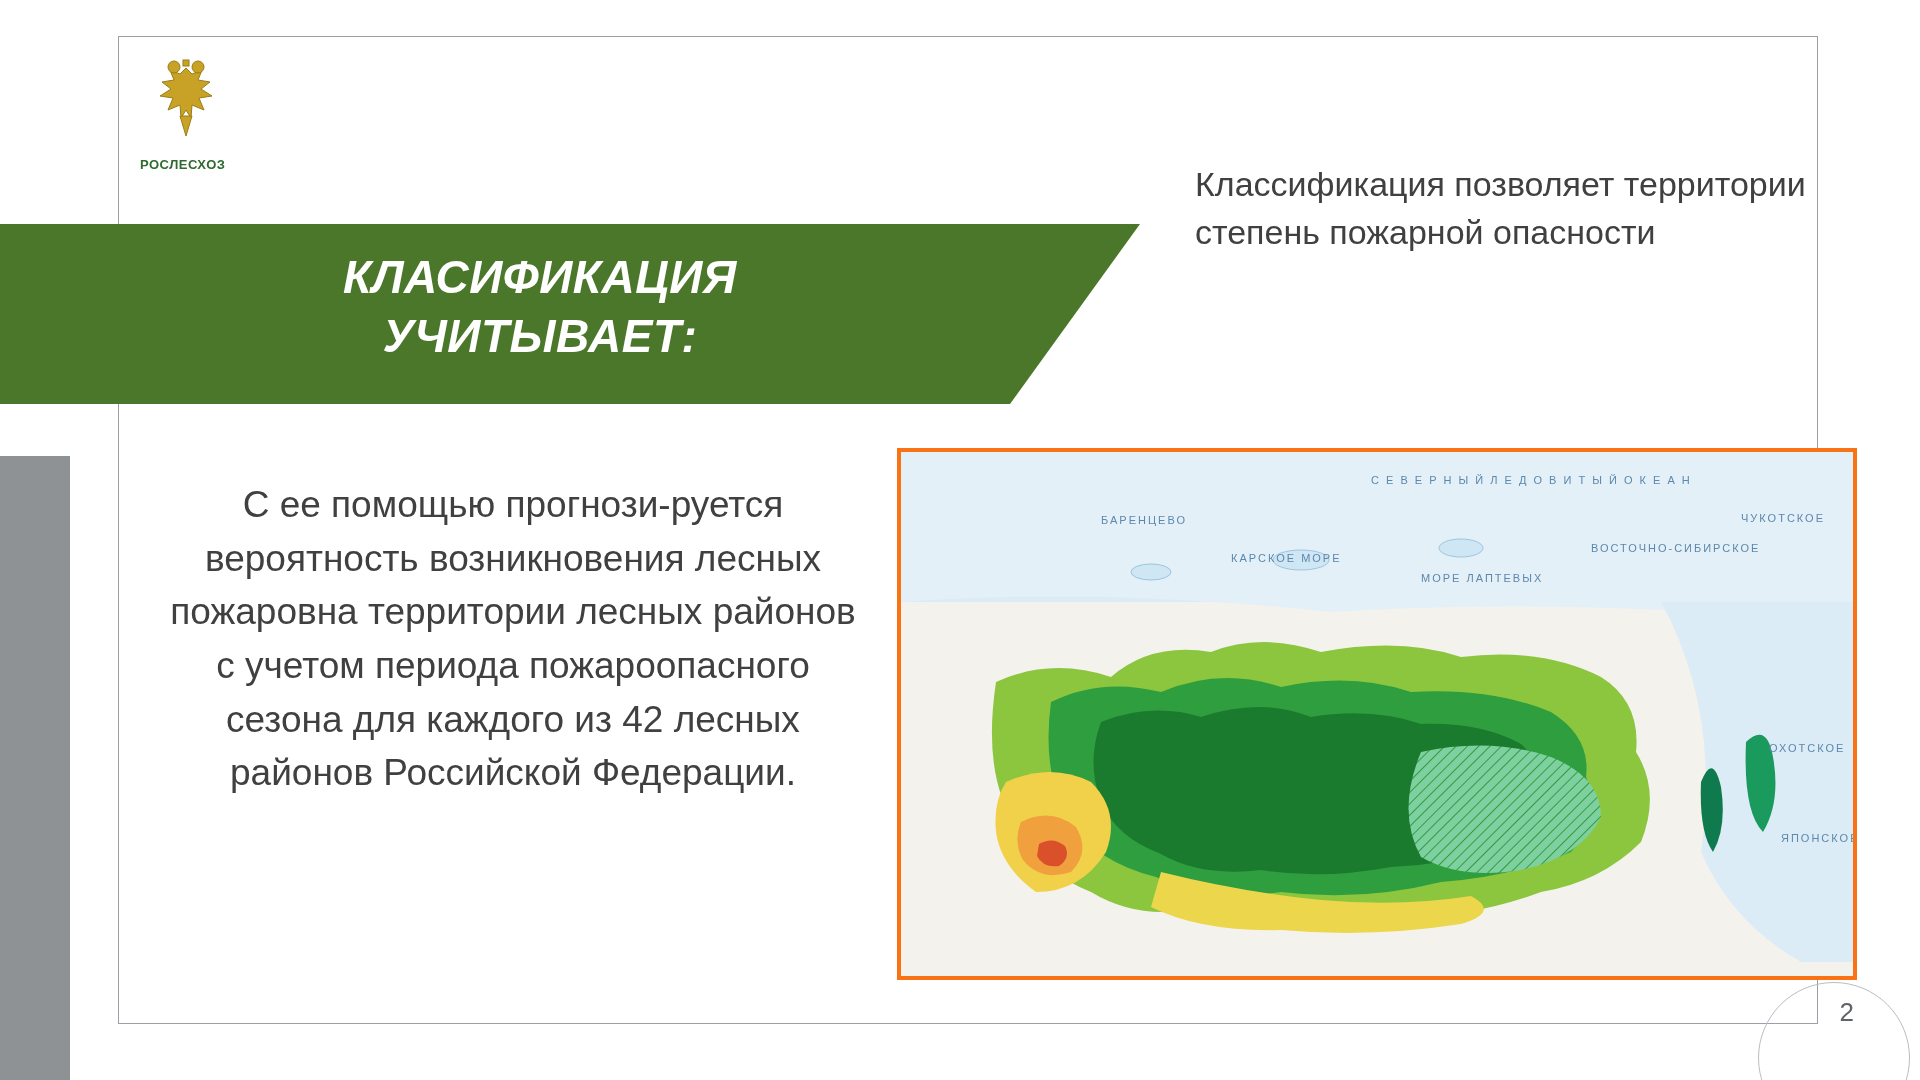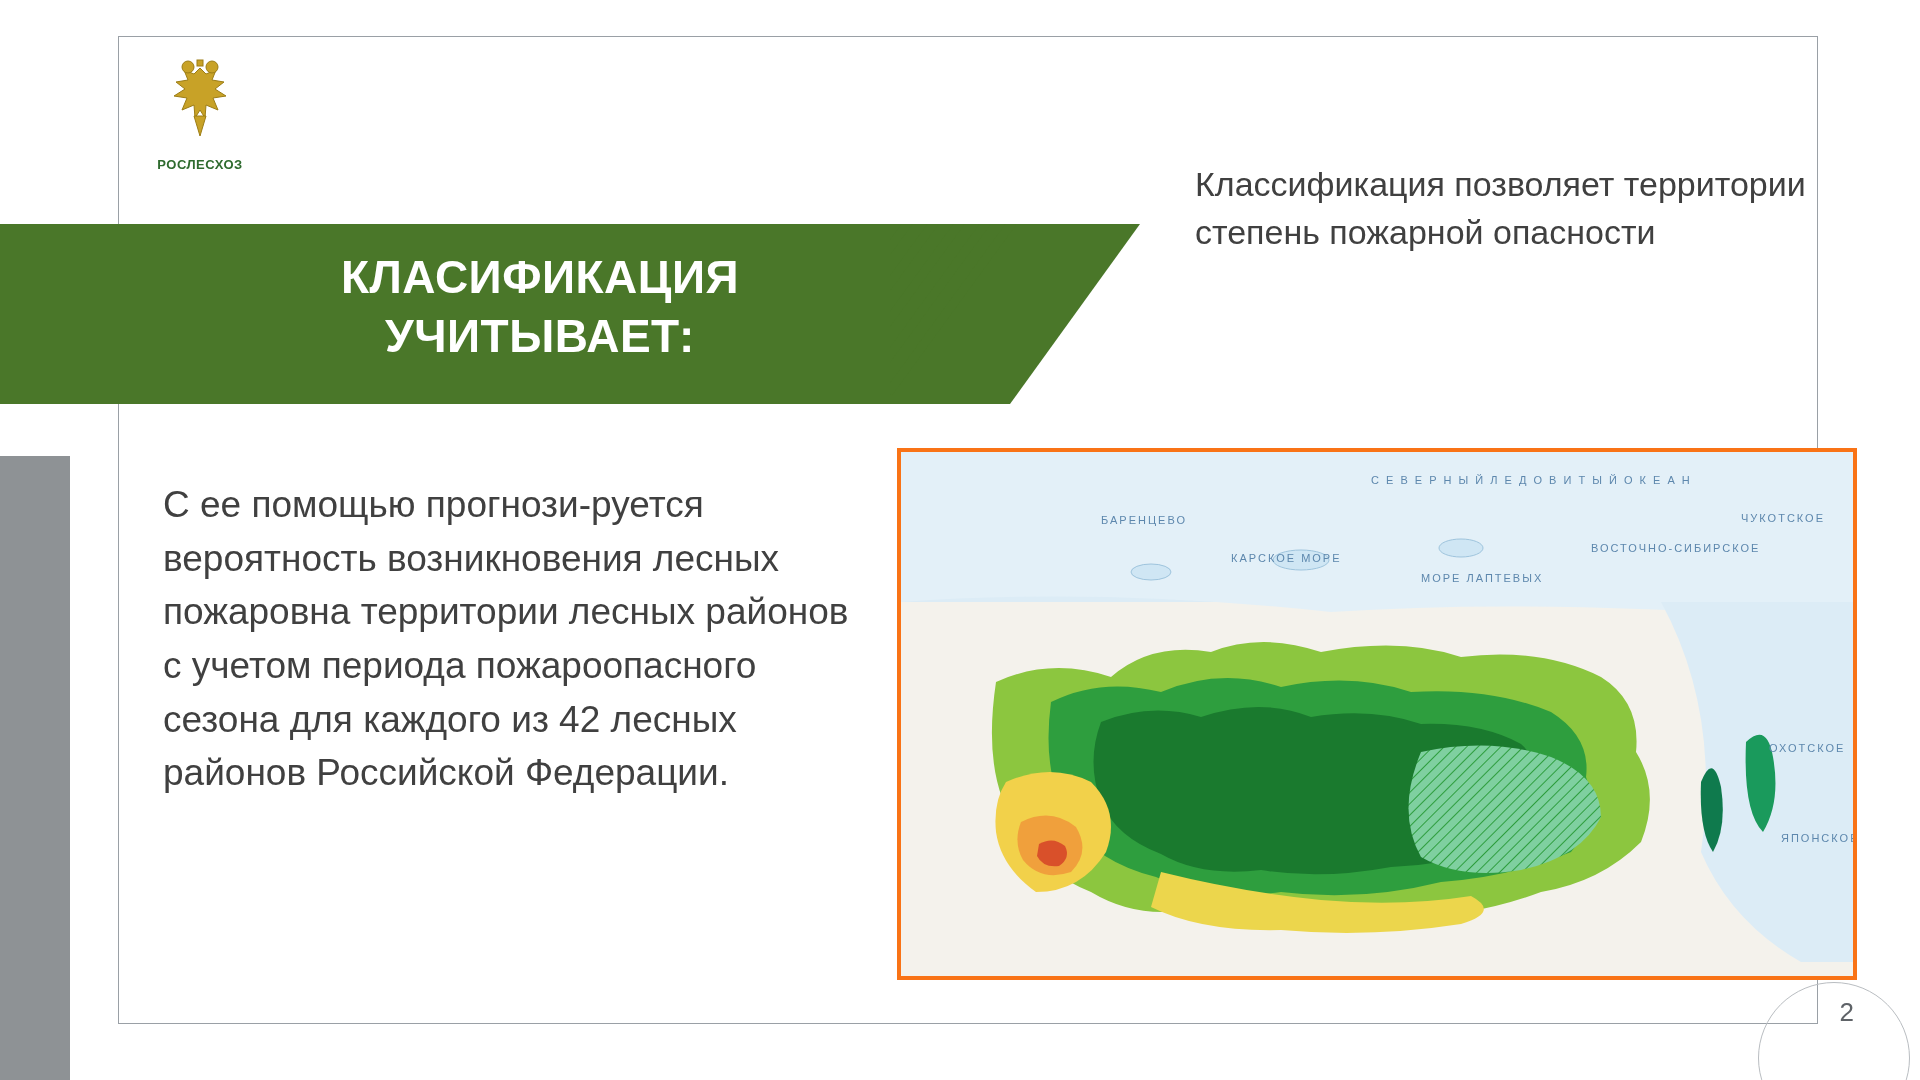--- a/index.html
+++ b/index.html
@@ -46,21 +46,20 @@
   .logos {
     position: absolute;
     left: 140px;
     top: 58px;
     display: flex;
     align-items: flex-start;
     gap: 38px;
   }
   .logo-rosleshoz {
     width: 120px;
-    text-align: center;
   }
   .logo-rosleshoz .eagle {
     font-size: 64px;
     line-height: 66px;
     color: #c8a227;
     display: block;
   }
   .logo-rosleshoz .caption {
     font-size: 13px;
     font-weight: bold;
@@ -113,20 +112,21 @@
     position: absolute;
     left: 190px;
     top: 24px;
     width: 700px;
     color: #ffffff;
     font-size: 46px;
     font-weight: bold;
     line-height: 1.28;
     letter-spacing: 0.5px;
     text-align: center;
+    font-style: italic;
   }
 
   
   .right-heading {
     position: absolute;
     left: 1195px;
     top: 160px;
     width: 650px;
     font-size: 34px;
     line-height: 1.42;
@@ -135,20 +135,21 @@
 
   
   .body-text {
     position: absolute;
     left: 163px;
     top: 478px;
     width: 700px;
     font-size: 37px;
     line-height: 1.45;
     color: #404040;
+    text-align: center;
   }
 
   
   .map-figure {
     position: absolute;
     left: 897px;
     top: 448px;
     width: 960px;
     height: 532px;
     background: #f3f1ec;

